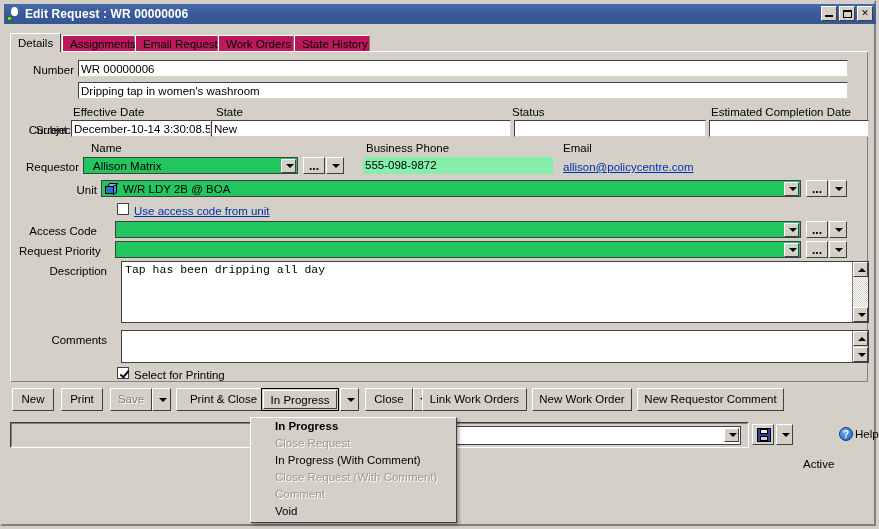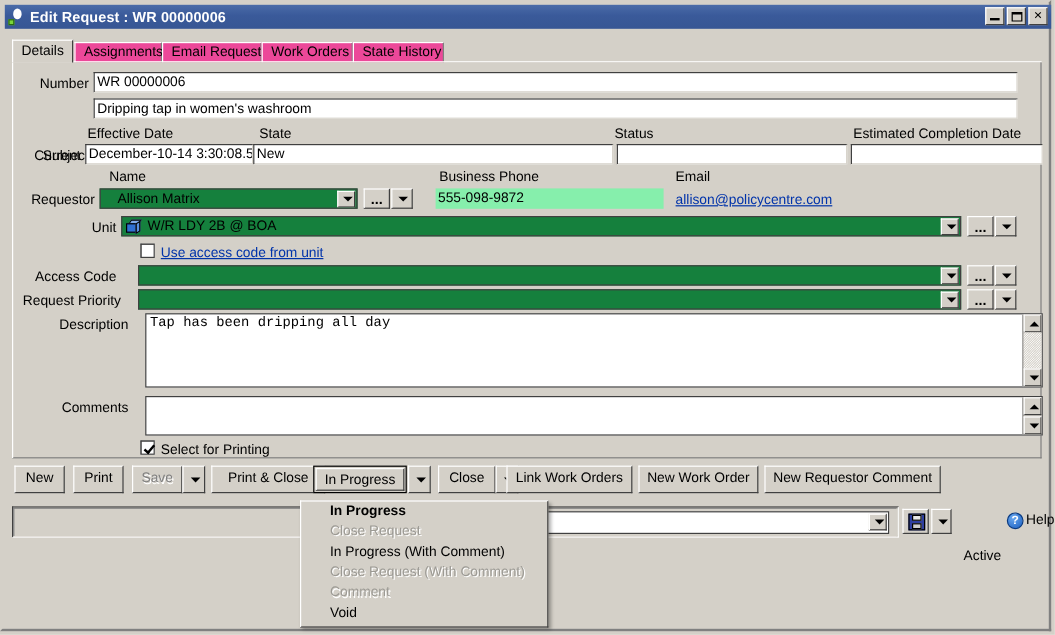--- a/index.html
+++ b/index.html
@@ -61,21 +61,21 @@
   }
   .wbtn .min{position:absolute;left:3px;bottom:3px;width:8px;height:2px;background:#000;}
   .wbtn .max{position:absolute;left:3px;top:3px;width:9px;height:8px;border:1px solid #000;border-top-width:2px;box-sizing:border-box;}
 
   
   .tabstrip{
     position:absolute;left:8px;top:31px;width:858px;height:19px;
   }
   .tab{
     position:absolute;top:2px;height:17px;
-    background:#ec4899;
+    background:#be185d;
     border:1px solid #ffffff;border-right-color:#808080;border-bottom:none;
     box-sizing:border-box;
     padding:0 7px;line-height:16px;font-size:11.5px;white-space:nowrap;cursor:default;
   }
   .tab.active{
     top:0;height:19px;line-height:18px;
     border-color:#ffffff;border-right-color:#404040;
     background:#d4d0c8;z-index:4;
     box-shadow:none;
   }
@@ -107,24 +107,24 @@
     padding:0 2px;line-height:16px;overflow:hidden;white-space:nowrap;
     outline:1px solid #404040;outline-offset:-1px;
   }
   .inp.flat{
     border:1px solid #404040;border-right-color:#d8d4cc;border-bottom-color:#d8d4cc;
     outline:none;
   }
 
   
   .combo{
-    position:absolute;background:#15803d;
+    position:absolute;background:#22c55e;
     border:1px solid #404040;
     box-sizing:border-box;
-    font-size:11.5px;line-height:16px;padding:0 14px;overflow:hidden;white-space:nowrap;
+    font-size:11.5px;line-height:16px;padding:0 9px;overflow:hidden;white-space:nowrap;
   }
   .cbtn{
     position:absolute;top:1px;right:1px;width:15px;height:14px;
     background:#d4d0c8;
     border:1px solid #ffffff;border-right-color:#404040;border-bottom-color:#404040;
     box-sizing:border-box;cursor:default;
   }
   .arrow-dn{
     position:absolute;left:50%;top:50%;margin-left:-3px;margin-top:-2px;
     width:0;height:0;border-left:4px solid transparent;border-right:4px solid transparent;

